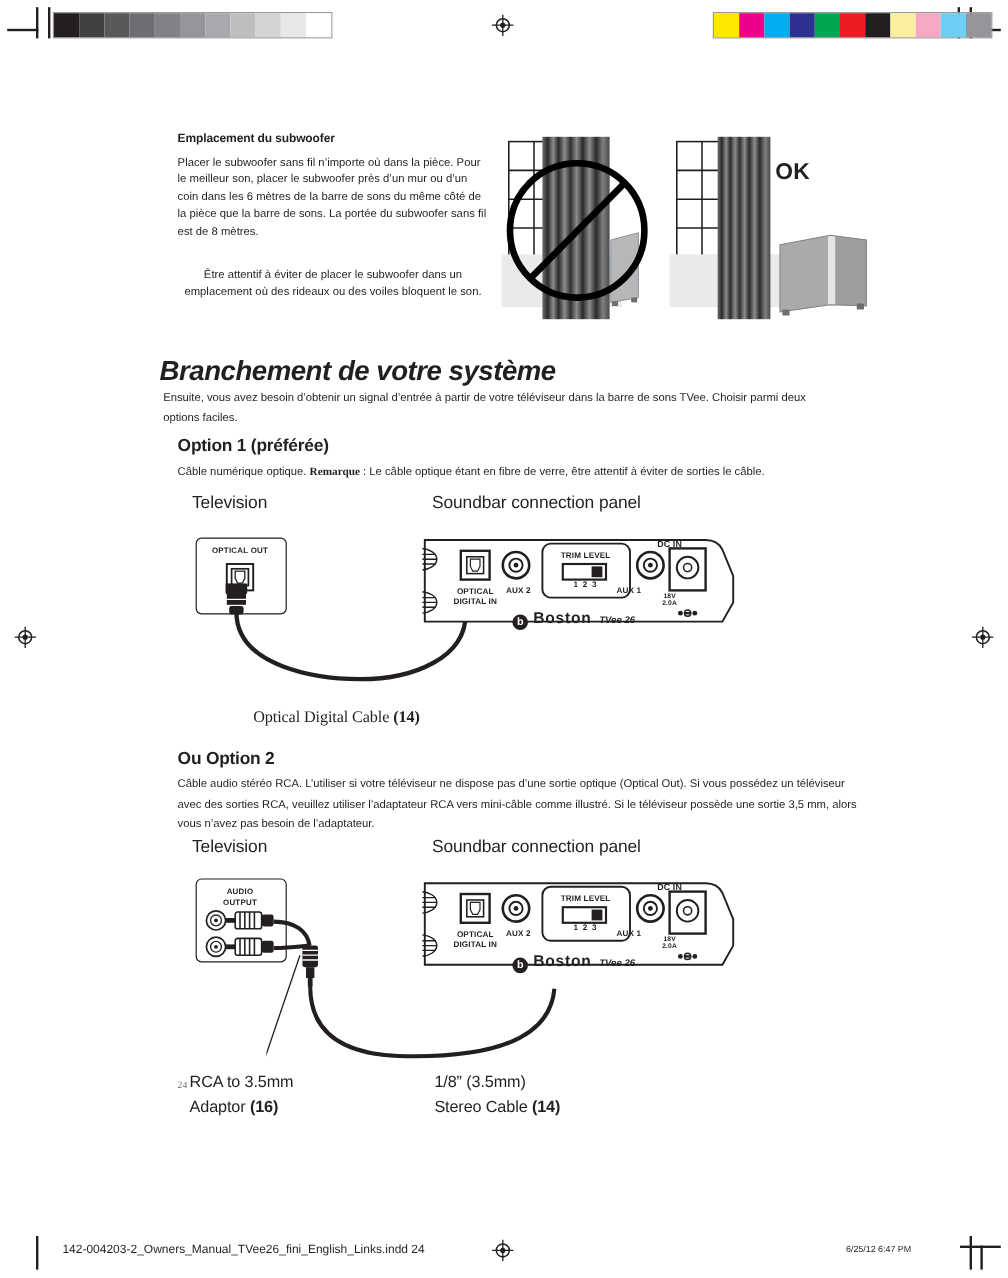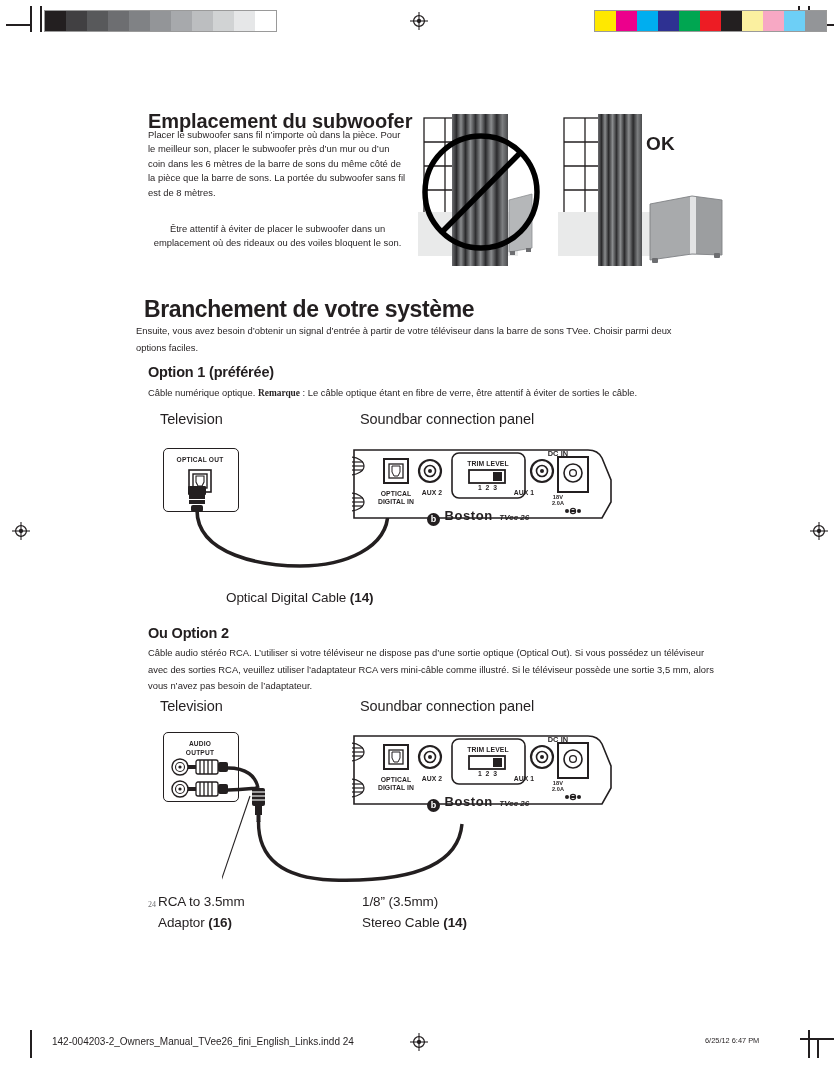--- a/index.html
+++ b/index.html
@@ -10,21 +10,21 @@
 
   
   .strip { display:flex; position:absolute; }
   .swatch { width:21px; height:20px; }
   .gray-strip { left:44px; top:10px; border:1px solid #9a9a9a; }
   .color-strip { left:594px; top:10px; border:1px solid #9a9a9a; }
 
   .crop-mark { position:absolute; background:#231f20; }
 
   .reg { position:absolute; width:18px; height:18px; }
-  .sec-title { font-size:20px; font-weight:bold; letter-spacing:-0.1px; }
+  .sec-title { font-size:10px; font-weight:bold; letter-spacing:-0.1px; }
   .big-title { font-size:23px; font-weight:bold; letter-spacing:-0.4px; }
   .opt-title { font-size:14.5px; font-weight:bold; letter-spacing:-0.2px; }
   .para { font-size:9.4px; line-height:14.4px; letter-spacing:0.02px; }
   .para-wide { font-size:9.4px; line-height:16.5px; }
   .diag-label { font-size:14.5px; letter-spacing:-0.1px; }
   .cap { font-size:13.5px; letter-spacing:-0.1px; }
   .cap b { font-weight:bold; }
   .pagenum { font-size:8px; color:#6d6e71; }
   .footer-left { font-size:10px; font-family:"Liberation Sans", sans-serif; color:#231f20; }
   .footer-right { font-size:7.4px; color:#231f20; }
@@ -184,21 +184,21 @@
       <path d="M40 88 L46 88 L46 147 L40 147 Z" fill="#e3e4e5"></path>
       <path d="M0 96 L42 88 L72 92 L72 147 L42 146 L0 152 Z" fill="none" stroke="#7f8184" stroke-width="0.9"></path>
       <rect x="2" y="150" width="6" height="5" rx="1" fill="#6d6e71"></rect>
       <rect x="64" y="145" width="6" height="5" rx="1" fill="#6d6e71"></rect>
     </g>
   </g>
 </svg>
 
 <div class="abs ok-txt" style="left:646px;top:133px;">OK</div>
 
-<div class="abs big-title" style="left:144px;top:296px;">Branchement de votre système</div>
+<div class="abs big-title" style="left:133px;top:296px;font-style:italic;">Branchement de votre système</div>
 
 <div class="abs para-wide" style="left:136px;top:323px;width:562px;">Ensuite, vous avez besoin d’obtenir un signal d’entrée à partir de votre téléviseur dans la barre de sons TVee. Choisir parmi deux options faciles.</div>
 
 <div class="abs opt-title" style="left:148px;top:364px;">Option 1 (préférée)</div>
 
 <div class="abs para-wide" style="left:148px;top:385px;width:570px;">
   <span>Câble numérique optique. </span><span style="font-weight:bold;font-family:Liberation Serif, serif;">Remarque</span><span> :  Le câble optique étant en fibre de verre, être attentif à éviter de sorties le câble.</span>
 </div>
 
 <div class="abs diag-label" style="left:160px;top:411px;">Television</div>
@@ -288,21 +288,21 @@
   <div>2.0A</div>
 </div>
 
 <div class="abs" style="left:427px;top:506px;">
   <span style="display:inline-block;width:13px;height:13px;border-radius:50%;background:#231f20;color:#fff;
                font-size:9px;font-weight:bold;text-align:center;line-height:13px;vertical-align:-2px;">b</span>
   <span style="font-size:13px;font-weight:bold;letter-spacing:0.6px;">Boston</span>
   <span style="font-size:8px;font-style:italic;font-weight:bold;margin-left:2px;">TVee 26</span>
 </div>
 
-<div class="abs cap" style="left:226px;top:590px;">
+<div class="abs cap" style="left:211px;top:590px;font-family:Liberation Serif, serif;">
   <span>Optical Digital Cable </span><b>(14)</b>
 </div>
 
 <div class="abs opt-title" style="left:148px;top:625px;">Ou Option 2</div>
 
 <div class="abs para-wide" style="left:148px;top:645px;width:566px;">Câble audio stéréo RCA. L’utiliser si votre téléviseur ne dispose pas d’une sortie optique (Optical Out). Si vous possédez un téléviseur avec des sorties RCA, veuillez utiliser l’adaptateur RCA vers mini-câble comme illustré. Si le téléviseur possède une sortie 3,5 mm, alors vous n’avez pas besoin de l’adaptateur.</div>
 
 <div class="abs diag-label" style="left:160px;top:698px;">Television</div>
 <div class="abs diag-label" style="left:360px;top:698px;">Soundbar connection panel</div>
 

